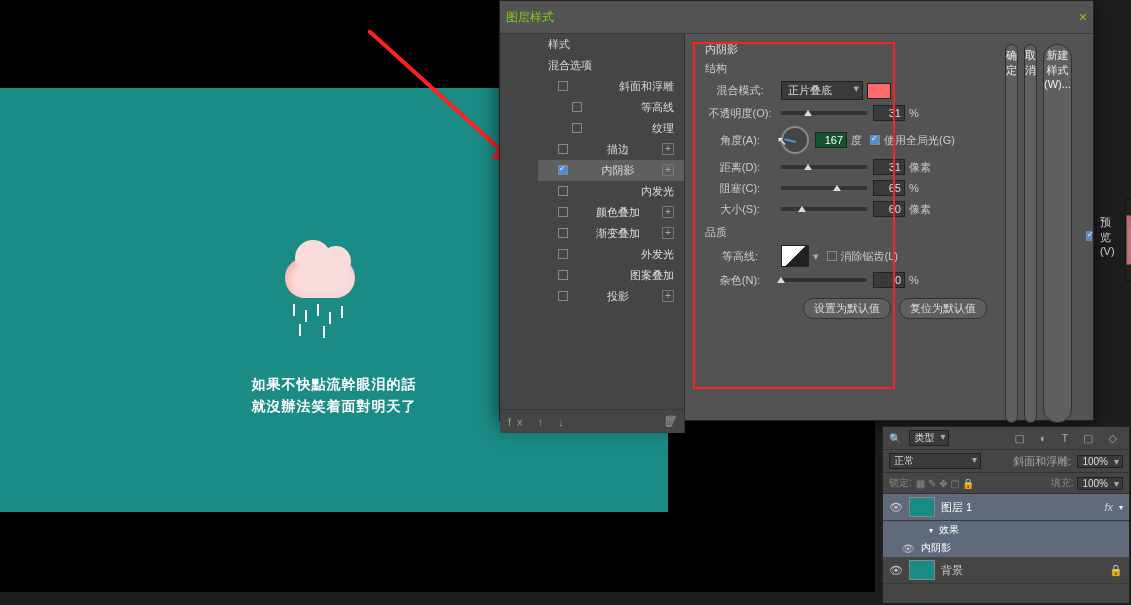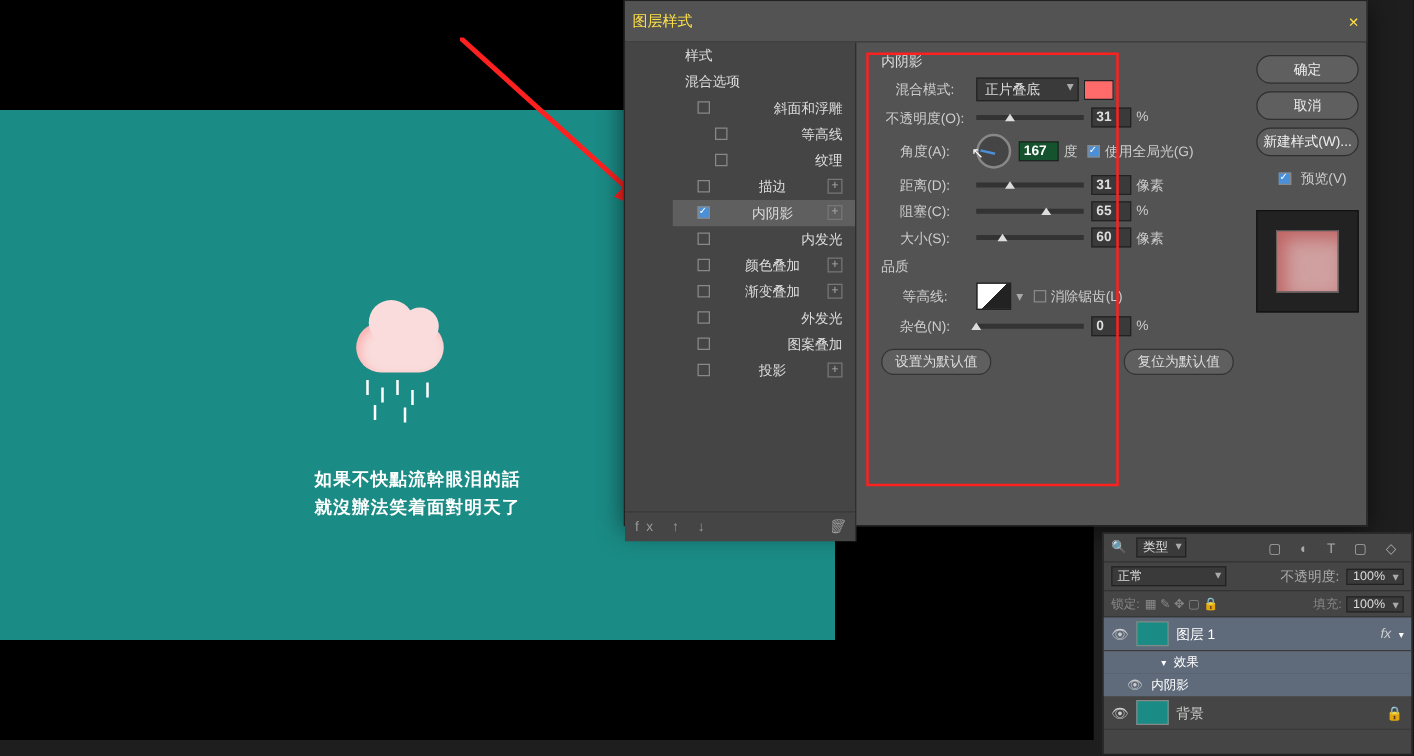--- a/index.html
+++ b/index.html
@@ -86,21 +86,21 @@
     width: 595px; height: 421px;
     background: #535353;
     box-shadow: 0 4px 20px rgba(0,0,0,.6);
     border: 1px solid #222;
   }
   .titlebar {
     background: #535353;
     height: 20px;
     padding: 16px 6px;
     font-size: 12px;
-    color: #fde047;
+    color: #84cc16;
     display: flex; align-items: center;
     justify-content: space-between;
     border-bottom: 1px solid #3a3a3a;
   }
   .titlebar .close {
     font-size: 14px; line-height: 14px;
     cursor: pointer;
   }
   .dialog-body {
     display: flex;
@@ -215,23 +215,22 @@
     border-bottom: 6px solid #ddd;
     top: -1px;
     transform: translateX(-4px);
   }
   .val-input {
     background: #3a3a3a;
     border: 1px solid #222;
     color: #ddd;
     width: 32px;
     padding: 1px 3px;
-    text-align: left;
-    font-size: 11px;
-    font-weight: bold;
+    text-align: right;
+    font-size: 11px;
   }
   .unit { margin-left: 4px; color: #ccc; }
   .angle-dial {
     width: 28px; height: 28px;
     border: 2px solid #888;
     border-radius: 50%;
     margin-right: 6px;
     position: relative;
     background: #454545;
   }
@@ -257,35 +256,35 @@
   }
   .inline-chk.on { background: #4a90d9; position: relative; }
   .inline-chk.on::after { content: "✓"; color: #fff; font-size: 8px; position: absolute; left: 0; top: -2px; }
   .contour {
     width: 28px; height: 22px;
     background: linear-gradient(135deg, #fff 50%, #222 50%);
     border: 1px solid #222;
     margin-right: 2px;
   }
   .contour-wrap::after { content:"▾"; color:#aaa; margin-left:2px;}
-  .btn-row { display:flex; gap:8px; margin-top:10px; justify-content:space-between; }
+  .btn-row { display:flex; gap:8px; margin-top:10px; justify-content:flex-end; }
   .dlg-btn-sm {
     background: #5f5f5f;
     border: 1px solid #333;
     border-radius: 10px;
     padding: 2px 10px;
     color: #ddd;
     font-size: 11px;
     cursor: pointer;
   }
   
   .right-btns {
     width: 94px;
     padding: 10px 6px;
-    display: flex; flex-direction: column;
+    display: flex; flex-direction: row;
     gap: 6px;
     align-items: stretch;
   }
   .dlg-btn {
     background: #5f5f5f;
     border: 1px solid #2f2f2f;
     border-radius: 14px;
     padding: 3px 0;
     color: #eee;
     text-align: center;
@@ -474,20 +473,21 @@
           </div>
       </div>
       <div class="styles-footer">
         <span class="icons"><span>fx</span> <span>↑</span> <span>↓</span></span>
         <span>🗑</span>
       </div>
     </div>
 
     <div class="settings-col">
       <div class="sect-title">内阴影</div>
+      <div class="subhdr">结构</div>
 
       <div class="frow">
         <label>混合模式:</label>
         <div class="dropdown" style="width:82px"><span>正片叠底</span></div>
         <div class="color-swatch"></div>
       </div>
 
       <div class="frow">
         <label>不透明度(O):</label>
         <div class="slider">
@@ -580,21 +580,21 @@
 </div>
 
 <div class="layers-panel">
   <div class="toolbar">
     <span class="search">🔍</span>
     <span class="dropdown sm"><span>类型</span></span>
     <span class="mini-icons">▢ ◐ T ▢ ◇</span>
   </div>
   <div class="row2">
     <span class="dropdown sm" style="width:92px"><span>正常</span></span>
-    <span style="margin-left:auto;color:#aaa">不透明度:</span>
+    <span style="margin-left:auto;color:#aaa">斜面和浮雕:</span>
     <span class="dropdown sm"><span>100%</span></span>
   </div>
   <div class="lock-row">
     <span>锁定:</span>
     <span>▦ ✎ ✥ ▢ 🔒</span>
     <span style="margin-left:auto">填充:</span>
     <span class="dropdown sm"><span>100%</span></span>
   </div>
   <div class="layer-item sel">
     <span class="eye">👁</span>

